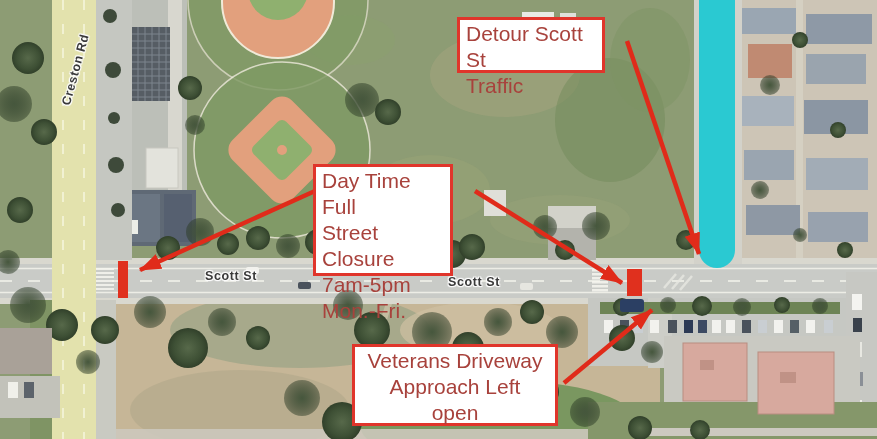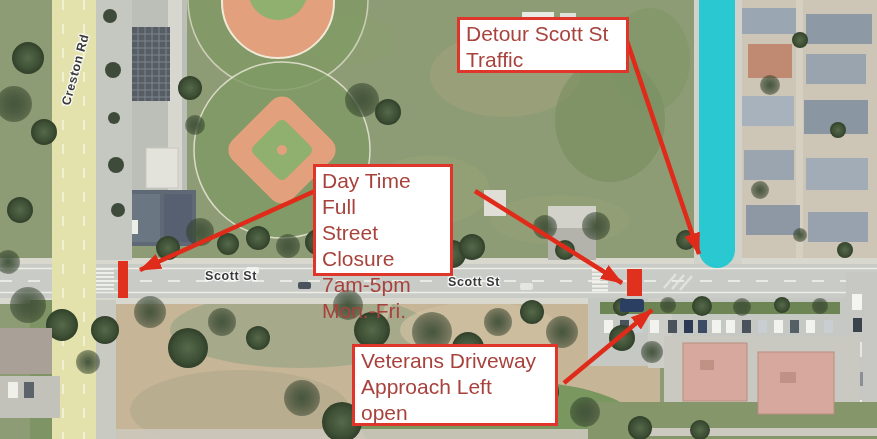--- a/index.html
+++ b/index.html
@@ -286,23 +286,23 @@
     <line class="arrow-line" x1="475" y1="191" x2="622" y2="283" marker-end="url(#ah)"></line>
     <line class="arrow-line" x1="627" y1="41" x2="699" y2="254" marker-end="url(#ah)"></line>
     <line class="arrow-line" x1="564" y1="383" x2="652" y2="310" marker-end="url(#ah)"></line>
   </g>
 </svg>
 
 <div class="street-label rot" style="left:66px;top:98px;">Creston Rd</div>
 <div class="street-label" style="left:205px;top:269px;">Scott St</div>
 <div class="street-label" style="left:448px;top:275px;">Scott St</div>
 
-<div class="anno" style="left:457px;top:17px;width:172px;height:56px;">Detour Scott St
+<div class="anno" style="left:457px;top:17px;width:148px;height:56px;">Detour Scott St
 Traffic</div>
 <div class="anno" style="left:313px;top:164px;width:140px;height:112px;">Day Time Full
 Street Closure
 7am-5pm
 Mon.-Fri.</div>
-<div class="anno" style="left:352px;top:344px;width:206px;height:82px;">Veterans Driveway
+<div class="anno" style="left:352px;top:344px;width:206px;height:82px;text-align:center;">Veterans Driveway
 Approach Left
 open</div>
 
 </div>
 
 </body></html>

